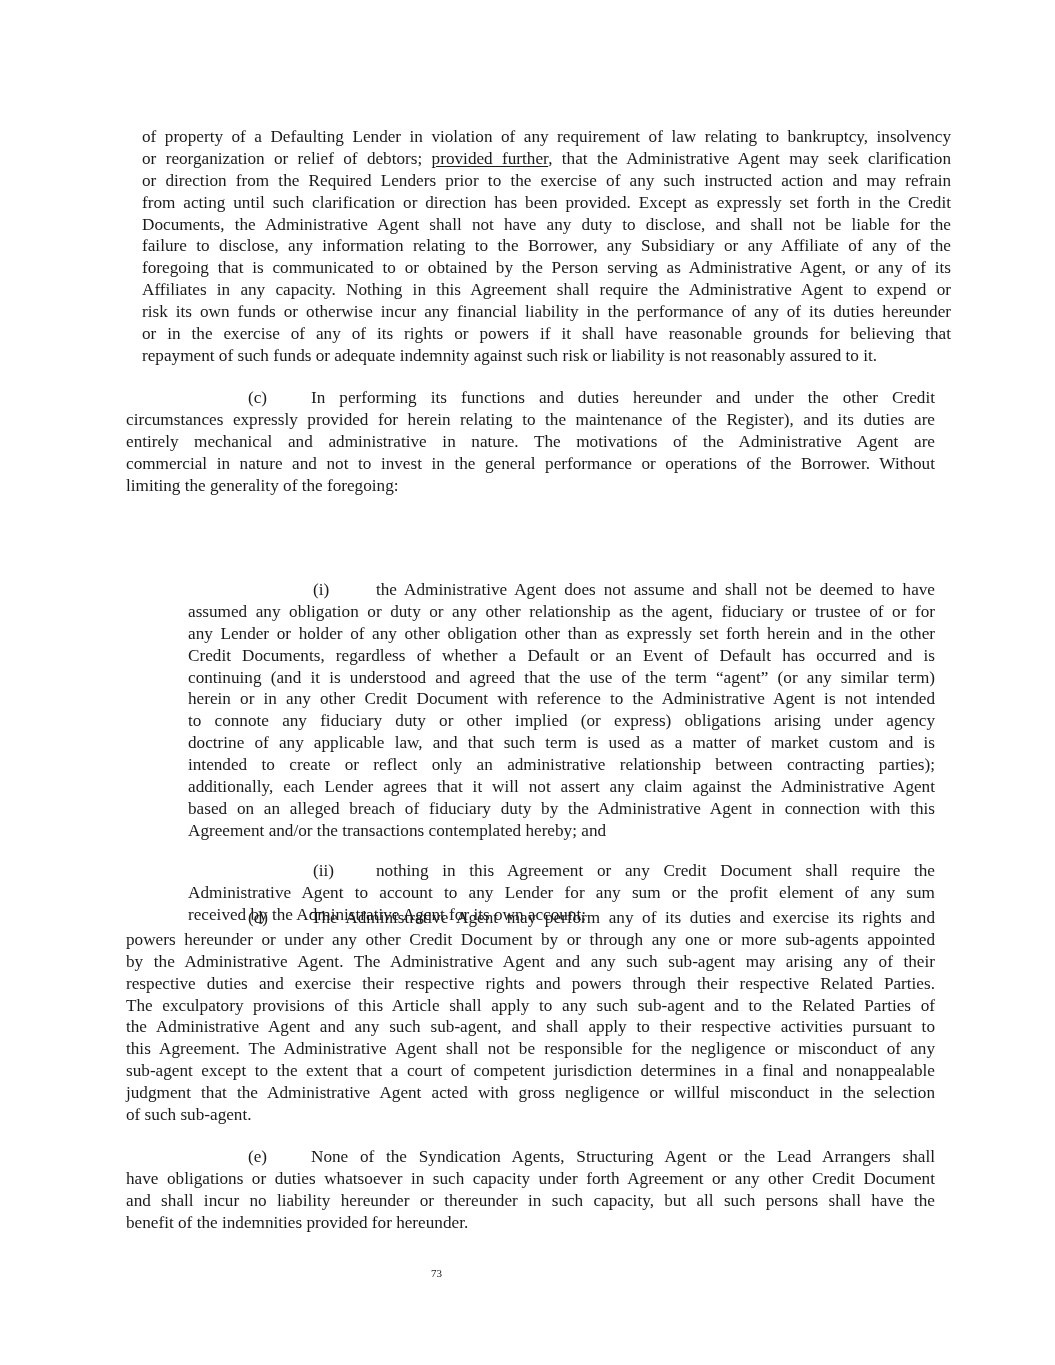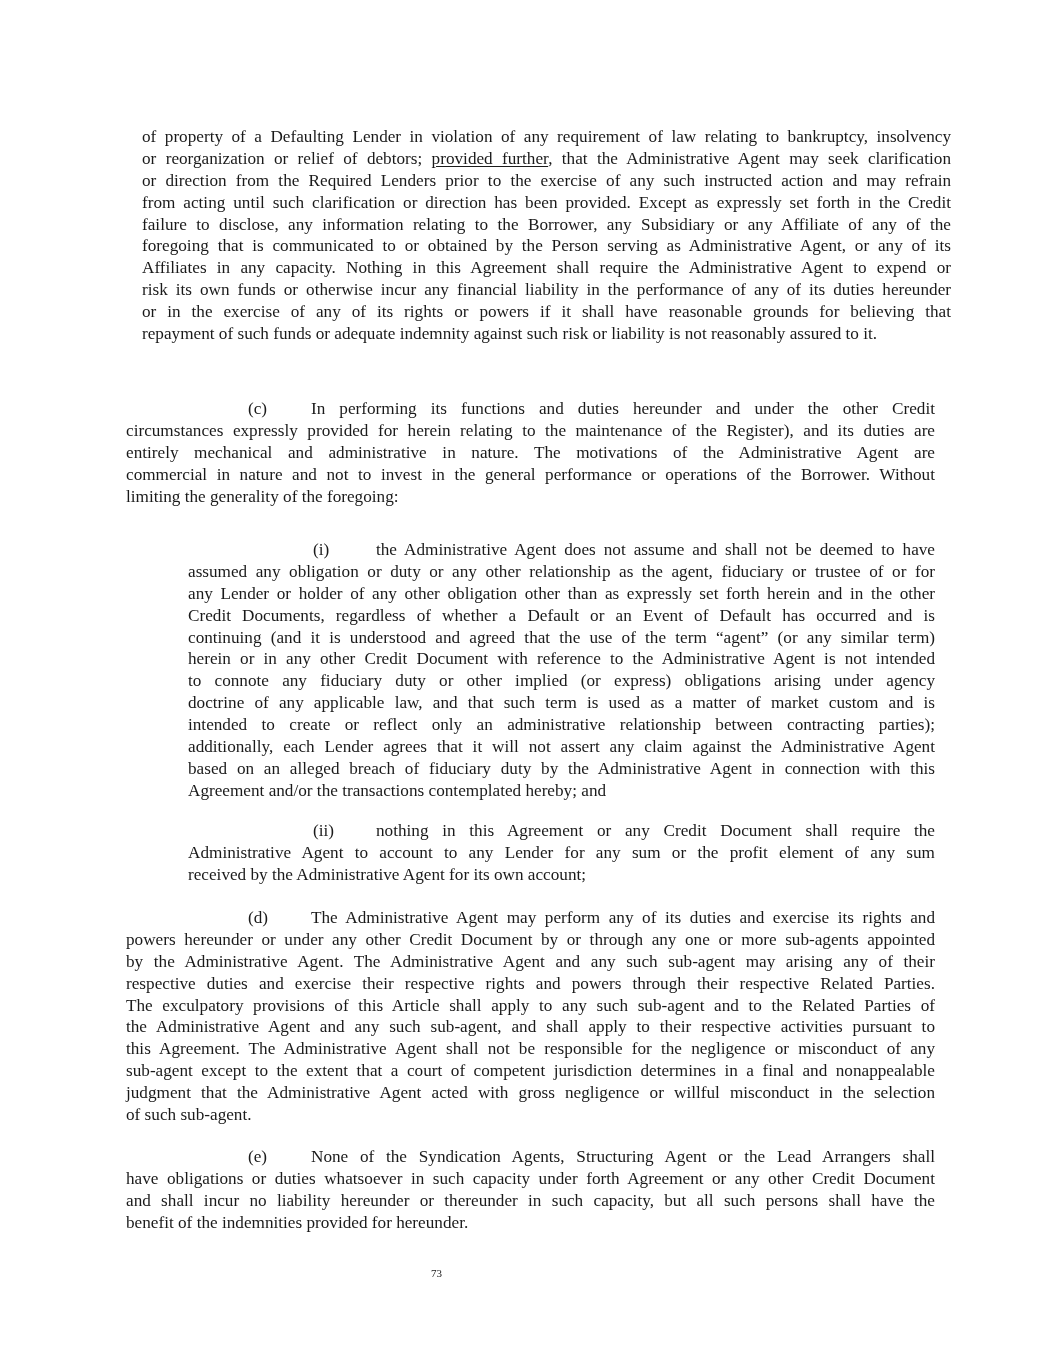--- a/index.html
+++ b/index.html
@@ -44,20 +44,21 @@
   }
   .line.last {
     text-align: left;
     text-align-last: left;
   }
   .line.first-c {
     padding-left: 122px;
   }
   .line.first-sub {
     padding-left: 125px;
+    margin-top: 40px;
   }
   .num {
     display: inline-block;
     width: 63px;
   }
   .u {
     text-decoration: underline;
     text-underline-offset: 2px;
   }
   .page-number {
@@ -72,29 +73,30 @@
 </head>
 <body>
 
 <div class="page">
 
   <div class="para" style="top:126px;margin-left:16px;">
     <span class="line">of property of a Defaulting Lender in violation of any requirement of law relating to bankruptcy, insolvency</span>
     <span class="line"><span>or reorganization or relief of debtors; </span><span class="u">provided further</span><span>, that the Administrative Agent may seek clarification</span></span>
     <span class="line">or direction from the Required Lenders prior to the exercise of any such instructed action and may refrain</span>
     <span class="line">from acting until such clarification or direction has been provided. Except as expressly set forth in the Credit</span>
+    <span class="line">Documents, the Administrative Agent shall not have any duty to disclose, and shall not be liable  for the</span>
     <span class="line">failure to disclose, any information relating  to the Borrower, any Subsidiary or any Affiliate  of any of the</span>
     <span class="line">foregoing that is communicated to or obtained by the Person serving as Administrative Agent, or any of its</span>
     <span class="line">Affiliates  in any capacity. Nothing in this Agreement shall require the Administrative Agent to expend or</span>
     <span class="line">risk its own funds or otherwise incur any financial liability in the performance of any of its duties hereunder</span>
     <span class="line">or in the exercise of any of its rights or powers if it shall have reasonable grounds for believing that</span>
     <span class="line last">repayment of such funds or adequate indemnity against such risk or liability is not reasonably assured to it.</span>
   </div>
 
-  <div class="para" style="top:398px;font-family:Liberation Serif, serif;">
+  <div class="para" style="top:387px;font-family:Liberation Serif, serif;">
     <span class="line first-c"><span class="num">(c)</span><span>In performing its functions and duties hereunder and under the other Credit</span></span>
     <span class="line">circumstances expressly provided for herein relating to the maintenance of the Register), and its duties are</span>
     <span class="line">entirely mechanical and administrative in nature. The motivations of the Administrative Agent are</span>
     <span class="line">commercial in nature and not to invest in the general performance or operations of the Borrower. Without</span>
     <span class="line last">limiting  the generality  of the foregoing:</span>
   </div>
 
   <div class="para sub" style="top:539px;">
     <span class="line first-sub"><span class="num">(i)</span><span>the Administrative Agent does not assume and shall not be deemed to have</span></span>
     <span class="line">assumed any obligation or duty or any other relationship as the agent, fiduciary or trustee of or for</span>

